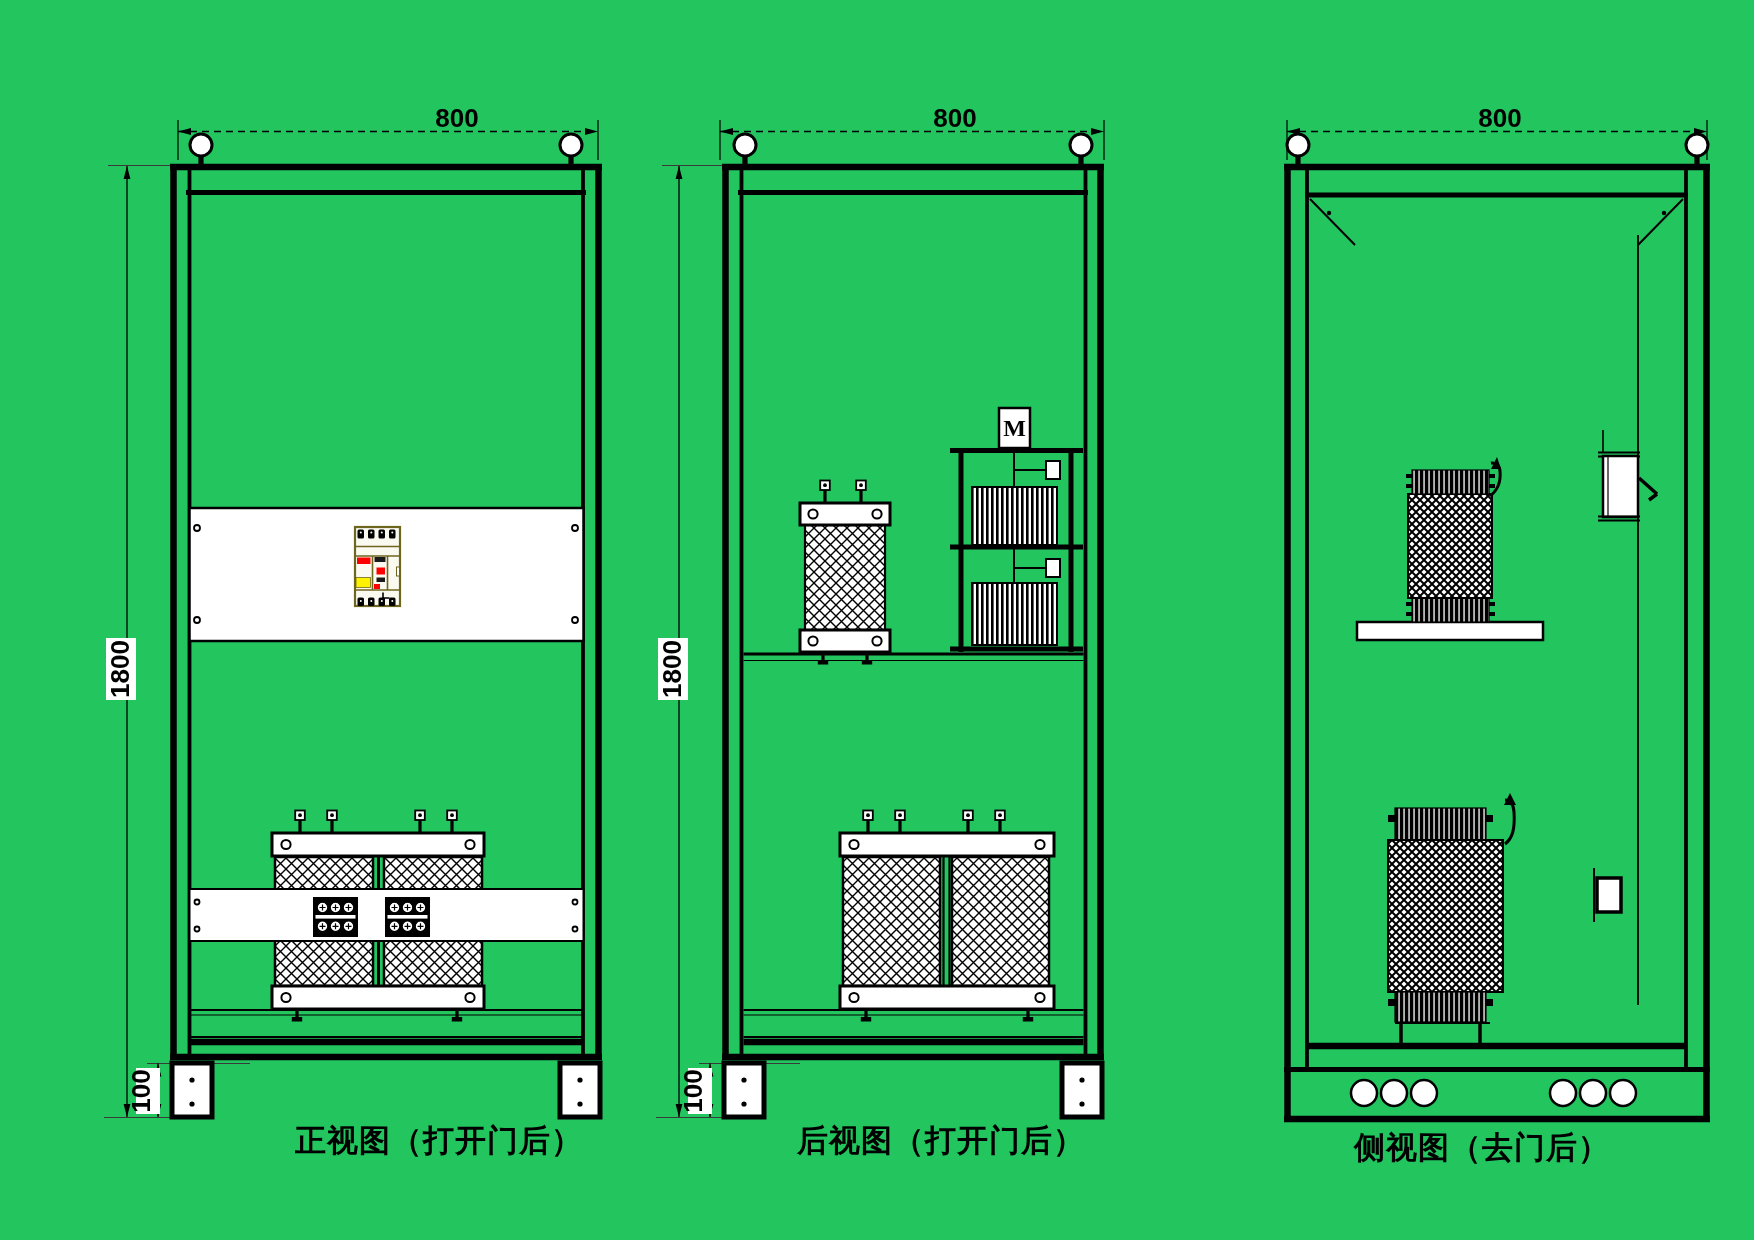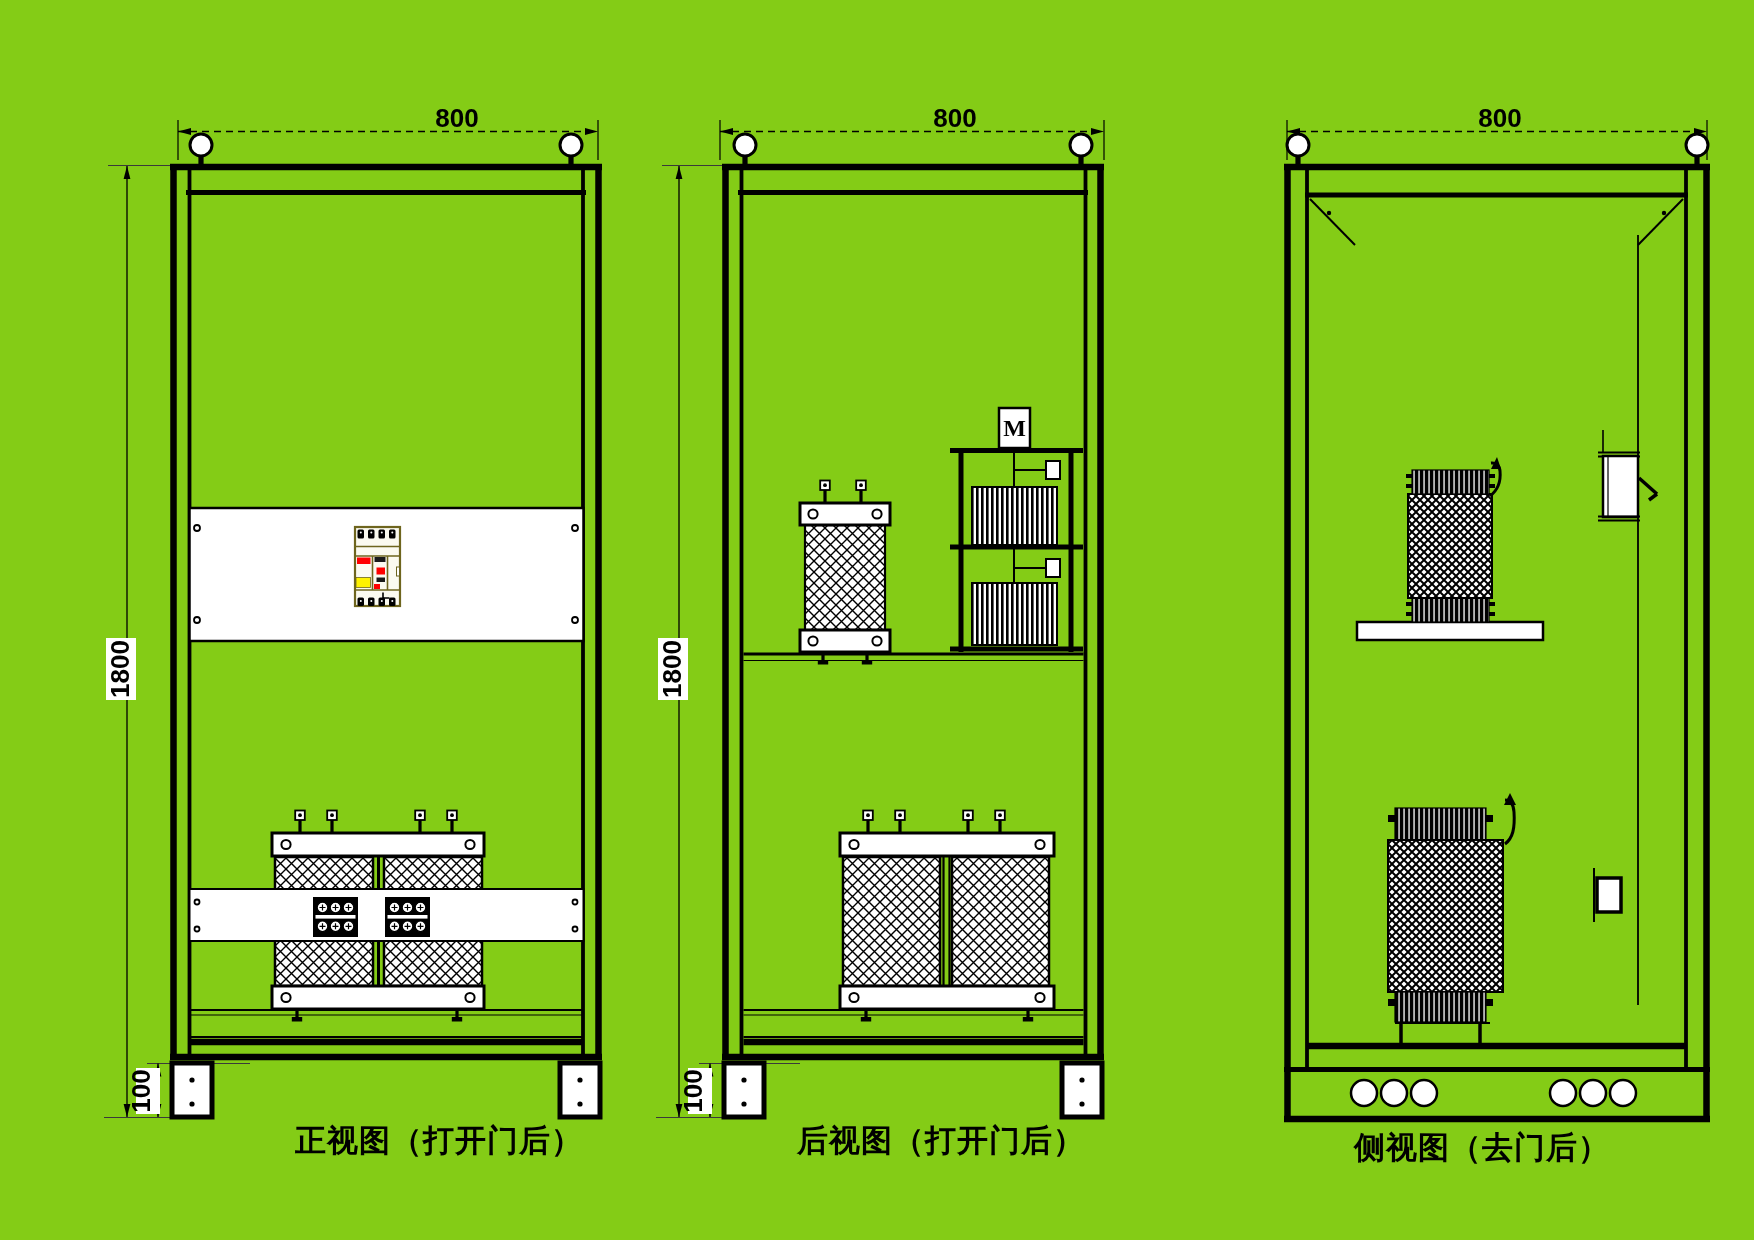--- a/index.html
+++ b/index.html
@@ -1,16 +1,16 @@
 <!DOCTYPE html>
 <html><head>
 <meta charset="utf-8">
 <style>
   html,body{margin:0;padding:0;background:#fff;}
-  .canvas{position:relative;width:1754px;height:1240px;background:#84cc16;overflow:hidden;}
+  .canvas{position:relative;width:1754px;height:1240px;background:#22c55e;overflow:hidden;}
   svg{display:block;}
   .k12{stroke:#000;stroke-width:1.2}
   .k16{stroke:#000;stroke-width:1.6}
   .k18{stroke:#000;stroke-width:1.8}
   .k2{stroke:#000;stroke-width:2}
   .k22{stroke:#000;stroke-width:2.2}
   .k25{stroke:#000;stroke-width:2.5}
   .k3{stroke:#000;stroke-width:3}
   .k35{stroke:#000;stroke-width:3.5}
   .k4{stroke:#000;stroke-width:3.8}

